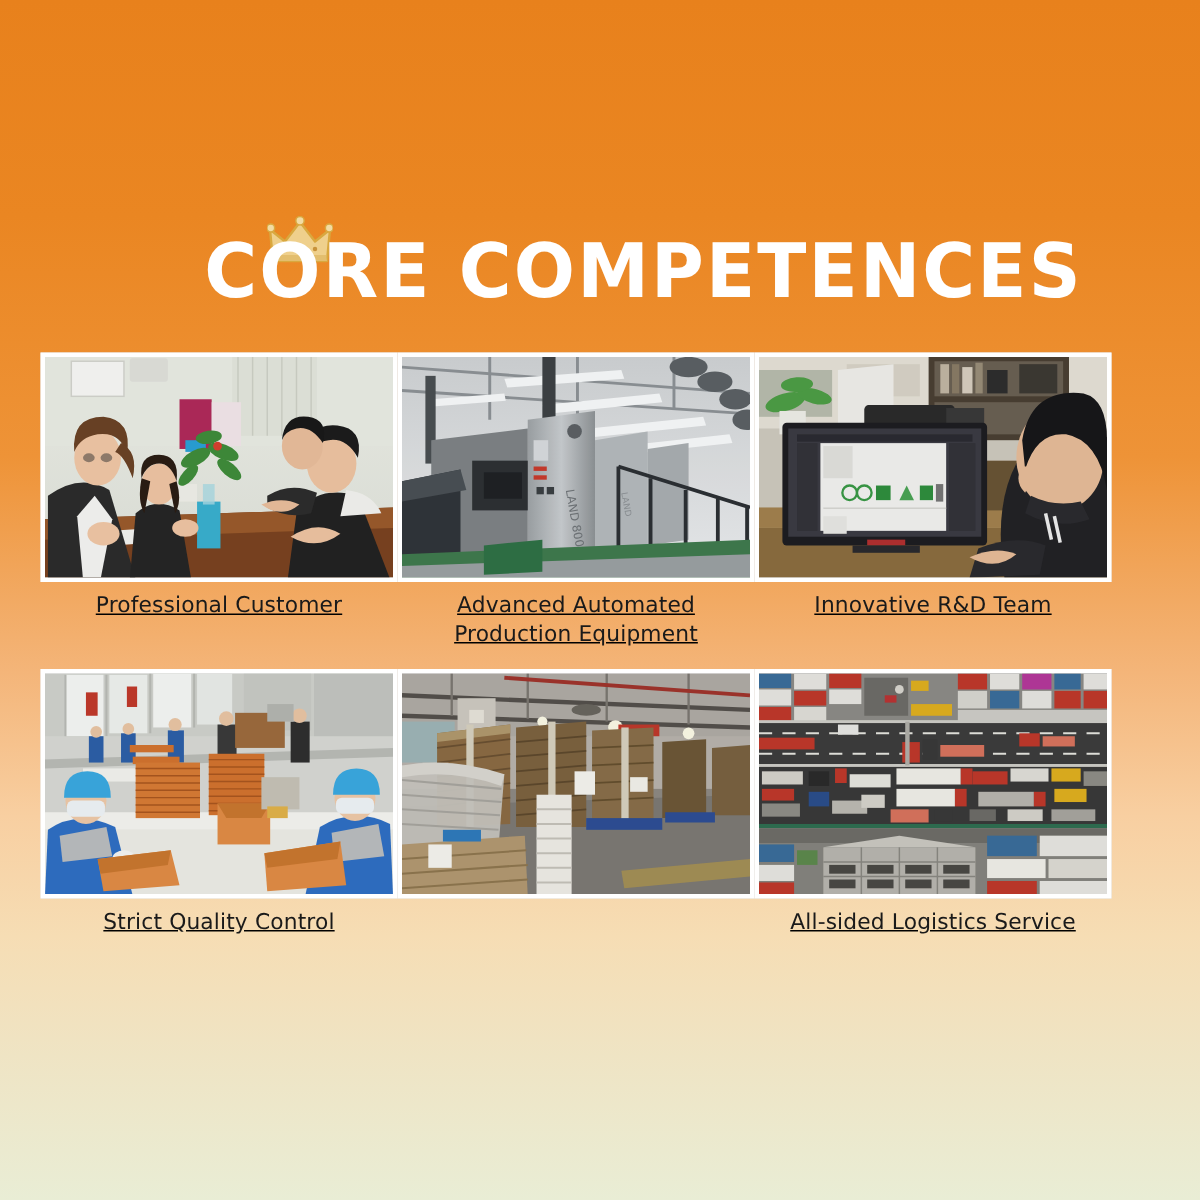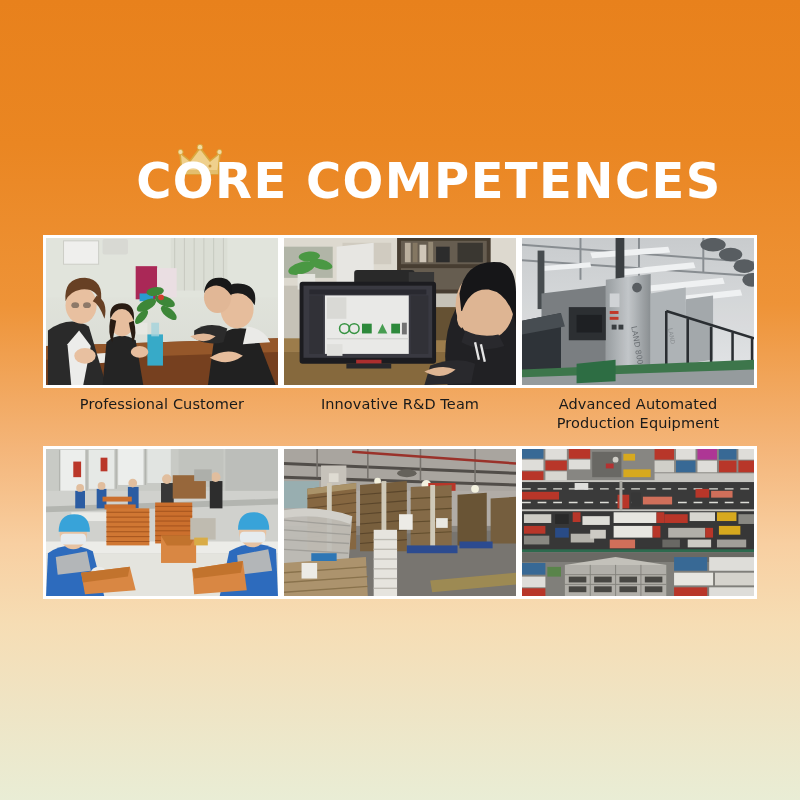--- a/index.html
+++ b/index.html
@@ -39,21 +39,21 @@
     color:#ffffff;
     line-height:58px;
     white-space:nowrap;
     transform:scaleX(0.96);
   }
 
   
   .grid{
     position:absolute;left:27px;top:235px;width:746px;
   }
-  .row{display:flex;justify-content:center;}
+  .row{display:flex;justify-content:flex-start;text-decoration:underline;}
   .cell{width:238px;}
   .row-2{margin-top:13px;}
 
   .thumb{
     width:238px;height:153px;
     border:3px solid #ffffff;
     box-sizing:border-box;
     background:#cfcfcf;
     overflow:hidden;
     position:relative;
@@ -170,93 +170,20 @@
           </svg>
         </div>
         <div class="caption">
           <span>Professional Customer</span>
         </div>
       </div>
 
       <div class="cell">
         <div class="thumb">
           <svg viewBox="0 0 238 153" preserveAspectRatio="xMidYMid slice">
-            <rect width="238" height="153" fill="#cfcabf"></rect>
-            <rect x="0" y="0" width="238" height="50" fill="#e6e2d8"></rect>
-
-            <rect x="116" y="0" width="96" height="58" fill="#4a4033"></rect>
-            <rect x="120" y="4" width="88" height="24" fill="#6b6154"></rect>
-            <rect x="120" y="32" width="88" height="22" fill="#6b6154"></rect>
-            <rect x="124" y="6" width="6" height="20" fill="#c2b7a4"></rect>
-            <rect x="132" y="6" width="5" height="20" fill="#8a7c66"></rect>
-            <rect x="139" y="8" width="7" height="18" fill="#d8cfc0"></rect>
-            <rect x="148" y="5" width="5" height="21" fill="#9a8e79"></rect>
-            <rect x="156" y="10" width="14" height="16" fill="#2e2e2e"></rect>
-            <rect x="178" y="6" width="26" height="20" fill="#3d3a34"></rect>
-            <rect x="60" y="6" width="50" height="22" fill="#d9d4c8"></rect>
-            <rect x="0" y="10" width="50" height="32" fill="#b9bdae"></rect>
-
-            <g fill="#4e9f46">
-              <ellipse cx="18" cy="32" rx="14" ry="6" transform="rotate(-16 18 32)"></ellipse>
-              <ellipse cx="38" cy="28" rx="12" ry="5" transform="rotate(14 38 28)"></ellipse>
-              <ellipse cx="26" cy="20" rx="11" ry="5" transform="rotate(-4 26 20)"></ellipse>
-            </g>
-            <rect x="14" y="38" width="18" height="16" fill="#efefe9"></rect>
-
-            <path d="M54 10 L92 6 L92 44 L54 48 Z" fill="#f1f0ec"></path>
-            <rect x="72" y="34" width="62" height="26" rx="3" fill="#2b2b2b"></rect>
-            <rect x="128" y="36" width="26" height="22" fill="#3a3a3a"></rect>
-
-            <rect x="0" y="104" width="238" height="14" fill="#a3824f"></rect>
-            <rect x="0" y="118" width="238" height="35" fill="#8c6e40"></rect>
-            <rect x="128" y="72" width="66" height="34" fill="#6a5536"></rect>
-
-            <rect x="16" y="46" width="140" height="84" rx="3" fill="#1e1e22"></rect>
-            <rect x="20" y="50" width="132" height="74" fill="#3c3c44"></rect>
-            <rect x="26" y="54" width="120" height="5" fill="#2b2b32"></rect>
-            <rect x="26" y="60" width="14" height="60" fill="#33333a"></rect>
-            <rect x="130" y="60" width="18" height="60" fill="#33333a"></rect>
-            <rect x="42" y="60" width="86" height="60" fill="#f3f3f1"></rect>
-            <rect x="44" y="62" width="20" height="22" fill="#e2e2de"></rect>
-            <g>
-              <circle cx="62" cy="94" r="5" fill="none" stroke="#3a9a46" stroke-width="1.6"></circle>
-              <circle cx="72" cy="94" r="5" fill="none" stroke="#3a9a46" stroke-width="1.6"></circle>
-              <rect x="80" y="89" width="10" height="10" fill="#2f8f3e"></rect>
-              <path d="M96 99 l5 -10 l5 10 z" fill="#4aa455"></path>
-              <rect x="110" y="89" width="9" height="10" fill="#2f8f3e"></rect>
-              <rect x="121" y="88" width="5" height="12" fill="#777"></rect>
-            </g>
-            <rect x="44" y="104" width="84" height="1" fill="#d6d6d2"></rect>
-            <rect x="44" y="110" width="16" height="12" fill="#e9e9e5"></rect>
-            <rect x="74" y="126" width="26" height="4" fill="#b43030"></rect>
-            <rect x="64" y="130" width="46" height="5" fill="#2a2a2e"></rect>
-
-            <path d="M238 153 L238 56 Q196 44 176 74 Q160 104 168 153 Z" fill="#232326"></path>
-            <ellipse cx="206" cy="70" rx="30" ry="36" fill="#e8bd99"></ellipse>
-            <path d="M180 58 Q186 22 222 26 Q238 30 238 58 L238 92 Q232 58 210 54 Q190 52 182 78 Z" fill="#17171a"></path>
-            <path d="M180 76 q-6 10 2 18 q6 -10 4 -18 z" fill="#e8bd99"></path>
-            <path d="M186 96 q16 8 34 4 l6 12 q-22 8 -44 -4 z" fill="#2b2b2f"></path>
-            <g stroke="#efefef" stroke-width="2.4">
-              <line x1="196" y1="108" x2="200" y2="126"></line>
-              <line x1="202" y1="110" x2="206" y2="128"></line>
-            </g>
-            <path d="M150 132 q26 -10 46 -2 l-4 20 l-48 2 z" fill="#2b2b2f"></path>
-            <path d="M144 138 q18 -8 32 -2 q-14 12 -32 2 z" fill="#e8bd99"></path>
-            <rect x="0" y="0" width="238" height="153" fill="#000" opacity="0.04"></rect>
-          </svg>
-        </div>
-        <div class="caption">
-          <span>Innovative R&amp;D Team</span>
-          <span class="l2"></span>
-        </div>
-      </div>
-
-      <div class="cell">
-        <div class="thumb">
-          <svg viewBox="0 0 238 153" preserveAspectRatio="xMidYMid slice">
             <defs>
               <linearGradient id="ceil" x1="0" y1="0" x2="0" y2="1">
                 <stop offset="0" stop-color="#cfd2d4"></stop>
                   <stop offset="1" stop-color="#eceef0"></stop>
               </linearGradient>
               <linearGradient id="mach" x1="0" y1="0" x2="1" y2="0">
                 <stop offset="0" stop-color="#9ea3a6"></stop>
                   <stop offset=".5" stop-color="#c9cdd0"></stop>
                 <stop offset="1" stop-color="#8e9396"></stop>
               </linearGradient>
@@ -322,20 +249,93 @@
             <path d="M56 130 L96 126 L96 148 L56 150 Z" fill="#2f7146"></path>
             <rect x="0" y="0" width="238" height="153" fill="#000" opacity="0.03"></rect>
           </svg>
         </div>
         <div class="caption">
           <span>Advanced Automated</span>
           <span class="l2">Production Equipment</span>
         </div>
       </div>
 
+      <div class="cell">
+        <div class="thumb">
+          <svg viewBox="0 0 238 153" preserveAspectRatio="xMidYMid slice">
+            <rect width="238" height="153" fill="#cfcabf"></rect>
+            <rect x="0" y="0" width="238" height="50" fill="#e6e2d8"></rect>
+
+            <rect x="116" y="0" width="96" height="58" fill="#4a4033"></rect>
+            <rect x="120" y="4" width="88" height="24" fill="#6b6154"></rect>
+            <rect x="120" y="32" width="88" height="22" fill="#6b6154"></rect>
+            <rect x="124" y="6" width="6" height="20" fill="#c2b7a4"></rect>
+            <rect x="132" y="6" width="5" height="20" fill="#8a7c66"></rect>
+            <rect x="139" y="8" width="7" height="18" fill="#d8cfc0"></rect>
+            <rect x="148" y="5" width="5" height="21" fill="#9a8e79"></rect>
+            <rect x="156" y="10" width="14" height="16" fill="#2e2e2e"></rect>
+            <rect x="178" y="6" width="26" height="20" fill="#3d3a34"></rect>
+            <rect x="60" y="6" width="50" height="22" fill="#d9d4c8"></rect>
+            <rect x="0" y="10" width="50" height="32" fill="#b9bdae"></rect>
+
+            <g fill="#4e9f46">
+              <ellipse cx="18" cy="32" rx="14" ry="6" transform="rotate(-16 18 32)"></ellipse>
+              <ellipse cx="38" cy="28" rx="12" ry="5" transform="rotate(14 38 28)"></ellipse>
+              <ellipse cx="26" cy="20" rx="11" ry="5" transform="rotate(-4 26 20)"></ellipse>
+            </g>
+            <rect x="14" y="38" width="18" height="16" fill="#efefe9"></rect>
+
+            <path d="M54 10 L92 6 L92 44 L54 48 Z" fill="#f1f0ec"></path>
+            <rect x="72" y="34" width="62" height="26" rx="3" fill="#2b2b2b"></rect>
+            <rect x="128" y="36" width="26" height="22" fill="#3a3a3a"></rect>
+
+            <rect x="0" y="104" width="238" height="14" fill="#a3824f"></rect>
+            <rect x="0" y="118" width="238" height="35" fill="#8c6e40"></rect>
+            <rect x="128" y="72" width="66" height="34" fill="#6a5536"></rect>
+
+            <rect x="16" y="46" width="140" height="84" rx="3" fill="#1e1e22"></rect>
+            <rect x="20" y="50" width="132" height="74" fill="#3c3c44"></rect>
+            <rect x="26" y="54" width="120" height="5" fill="#2b2b32"></rect>
+            <rect x="26" y="60" width="14" height="60" fill="#33333a"></rect>
+            <rect x="130" y="60" width="18" height="60" fill="#33333a"></rect>
+            <rect x="42" y="60" width="86" height="60" fill="#f3f3f1"></rect>
+            <rect x="44" y="62" width="20" height="22" fill="#e2e2de"></rect>
+            <g>
+              <circle cx="62" cy="94" r="5" fill="none" stroke="#3a9a46" stroke-width="1.6"></circle>
+              <circle cx="72" cy="94" r="5" fill="none" stroke="#3a9a46" stroke-width="1.6"></circle>
+              <rect x="80" y="89" width="10" height="10" fill="#2f8f3e"></rect>
+              <path d="M96 99 l5 -10 l5 10 z" fill="#4aa455"></path>
+              <rect x="110" y="89" width="9" height="10" fill="#2f8f3e"></rect>
+              <rect x="121" y="88" width="5" height="12" fill="#777"></rect>
+            </g>
+            <rect x="44" y="104" width="84" height="1" fill="#d6d6d2"></rect>
+            <rect x="44" y="110" width="16" height="12" fill="#e9e9e5"></rect>
+            <rect x="74" y="126" width="26" height="4" fill="#b43030"></rect>
+            <rect x="64" y="130" width="46" height="5" fill="#2a2a2e"></rect>
+
+            <path d="M238 153 L238 56 Q196 44 176 74 Q160 104 168 153 Z" fill="#232326"></path>
+            <ellipse cx="206" cy="70" rx="30" ry="36" fill="#e8bd99"></ellipse>
+            <path d="M180 58 Q186 22 222 26 Q238 30 238 58 L238 92 Q232 58 210 54 Q190 52 182 78 Z" fill="#17171a"></path>
+            <path d="M180 76 q-6 10 2 18 q6 -10 4 -18 z" fill="#e8bd99"></path>
+            <path d="M186 96 q16 8 34 4 l6 12 q-22 8 -44 -4 z" fill="#2b2b2f"></path>
+            <g stroke="#efefef" stroke-width="2.4">
+              <line x1="196" y1="108" x2="200" y2="126"></line>
+              <line x1="202" y1="110" x2="206" y2="128"></line>
+            </g>
+            <path d="M150 132 q26 -10 46 -2 l-4 20 l-48 2 z" fill="#2b2b2f"></path>
+            <path d="M144 138 q18 -8 32 -2 q-14 12 -32 2 z" fill="#e8bd99"></path>
+            <rect x="0" y="0" width="238" height="153" fill="#000" opacity="0.04"></rect>
+          </svg>
+        </div>
+        <div class="caption">
+          <span>Innovative R&amp;D Team</span>
+          <span class="l2"></span>
+        </div>
+      </div>
+
     </div>
 
     <div class="row row-2">
 
       <div class="cell">
         <div class="thumb">
           <svg viewBox="0 0 238 153" preserveAspectRatio="xMidYMid slice">
             <rect width="238" height="153" fill="#dfe0dc"></rect>
             <rect x="0" y="0" width="238" height="56" fill="#cfd1cc"></rect>
 
@@ -430,20 +430,24 @@
             <ellipse cx="212" cy="86" rx="14" ry="16" fill="#eec9a8"></ellipse>
             <path d="M197 84 q0 -18 16 -18 q16 0 16 18 z" fill="#3aa9e0"></path>
             <rect x="199" y="86" width="26" height="11" rx="4" fill="#eef3f6"></rect>
             <ellipse cx="188" cy="126" rx="8" ry="6" fill="#f4f4f2"></ellipse>
             <g>
               <path d="M150 124 L202 116 L206 146 L152 150 Z" fill="#e08c46"></path>
               <path d="M150 124 L202 116 L200 128 L152 134 Z" fill="#c9772f"></path>
             </g>
             <rect x="0" y="0" width="238" height="153" fill="#000" opacity="0.03"></rect>
           </svg>
+        </div>
+        <div class="caption">
+          <span>Strict Quality Control</span>
+          <span class="l2"></span>
         </div>
       </div>
 
       <div class="cell">
         <div class="thumb">
           <svg viewBox="0 0 238 153" preserveAspectRatio="xMidYMid slice">
             <rect width="238" height="153" fill="#b9b4ad"></rect>
             <rect x="0" y="0" width="238" height="44" fill="#b0aca6"></rect>
 
             <g stroke="#55514c" stroke-width="3" fill="none">
@@ -668,17 +672,21 @@
               <rect x="156" y="112" width="34" height="14" fill="#3b6e9c"></rect>
               <rect x="192" y="112" width="46" height="14" fill="#e8e7e2"></rect>
               <rect x="156" y="128" width="40" height="13" fill="#f1f0ea"></rect>
               <rect x="198" y="128" width="40" height="13" fill="#dedcd5"></rect>
               <rect x="156" y="143" width="34" height="10" fill="#c0392b"></rect>
               <rect x="192" y="143" width="46" height="10" fill="#e8e7e2"></rect>
             </g>
             <rect x="0" y="0" width="238" height="153" fill="#000" opacity="0.04"></rect>
           </svg>
         </div>
+        <div class="caption">
+          <span>All-sided Logistics Service</span>
+          <span class="l2"></span>
+        </div>
       </div>
 
     </div>
   </div>
 </div>
 
 </body></html>

